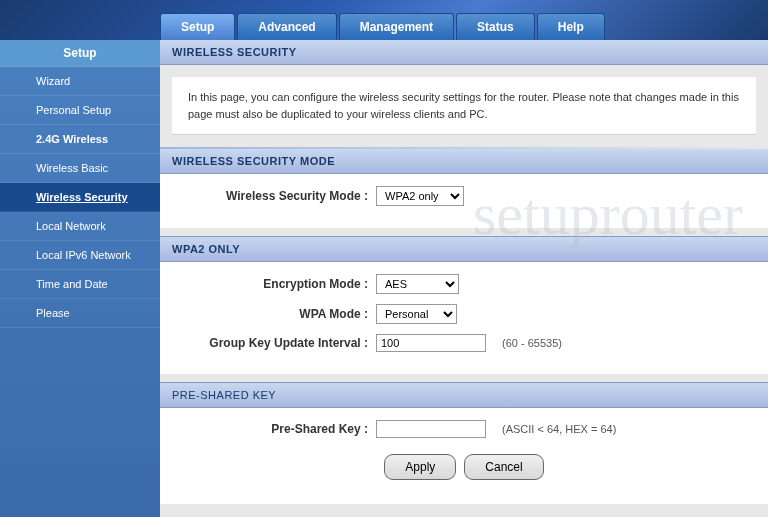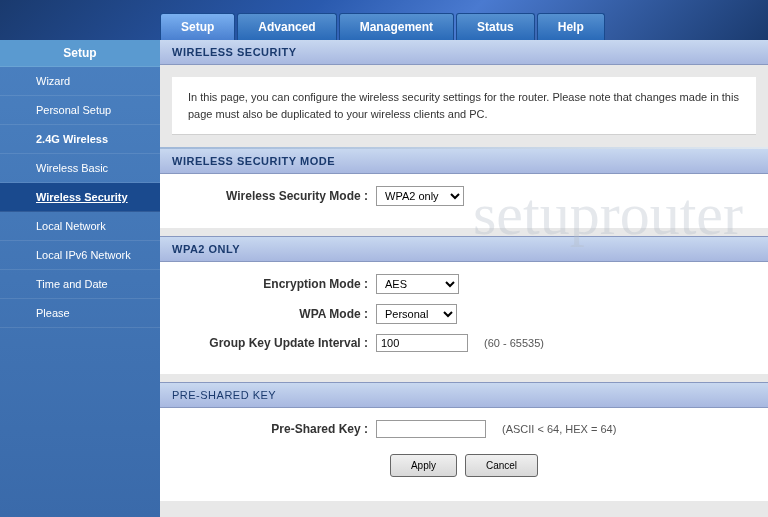--- a/index.html
+++ b/index.html
@@ -147,21 +147,21 @@
       padding: 2px 4px;
       font-size: 11px;
       border: 1px solid #999;
       background: white;
     }
 
     .form-row input[type="text"] {
       padding: 2px 4px;
       font-size: 11px;
       border: 1px solid #999;
-      width: 92px;
+      width: 110px;
     }
 
     .form-hint {
       font-size: 11px;
       color: #555;
       margin-left: 16px;
     }
 
     .wpa2-header {
       background: linear-gradient(to bottom, #c8d8f0 0%, #a8b8e0 100%);
@@ -190,24 +190,24 @@
     .button-row {
       display: flex;
       justify-content: center;
       gap: 8px;
       margin-top: 16px;
       padding-bottom: 12px;
     }
 
     .btn {
       padding: 5px 20px;
-      font-size: 10px;
+      font-size: 12px;
       border: 1px solid #666;
       cursor: pointer;
-      border-radius: 3px;
+      border-radius: 9px;
       background: linear-gradient(to bottom, #f0f0f0 0%, #d8d8d8 100%);
     }
 
     
     .watermark {
       position: absolute;
       top: 140px;
       left: 313px;
       font-size: 60px;
       color: rgba(180, 190, 200, 0.35);

